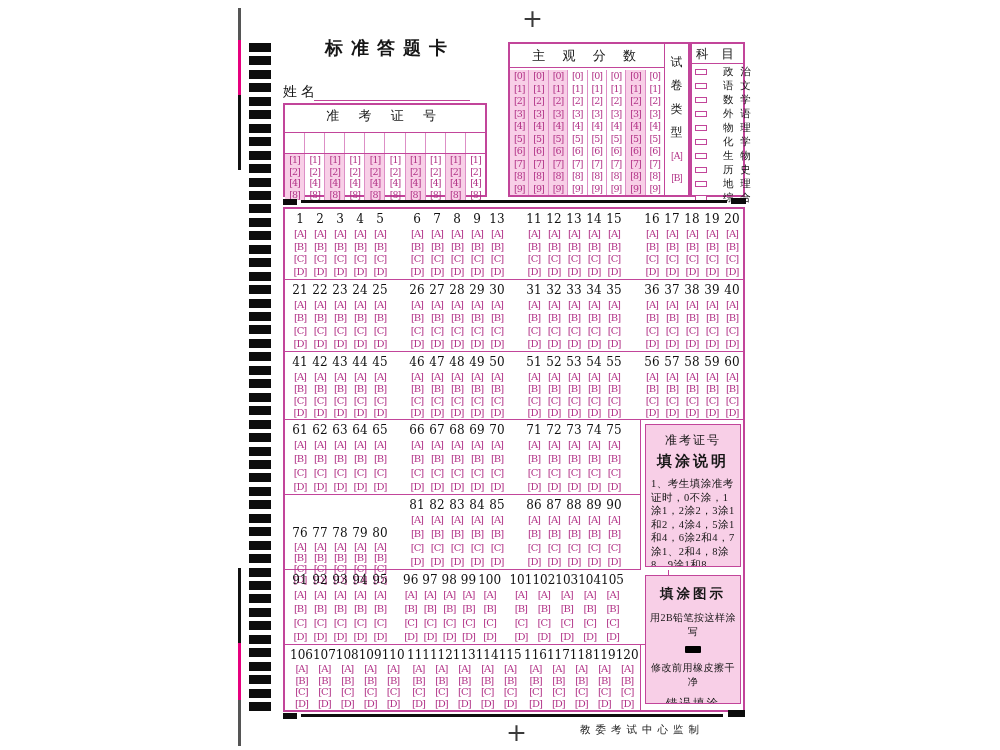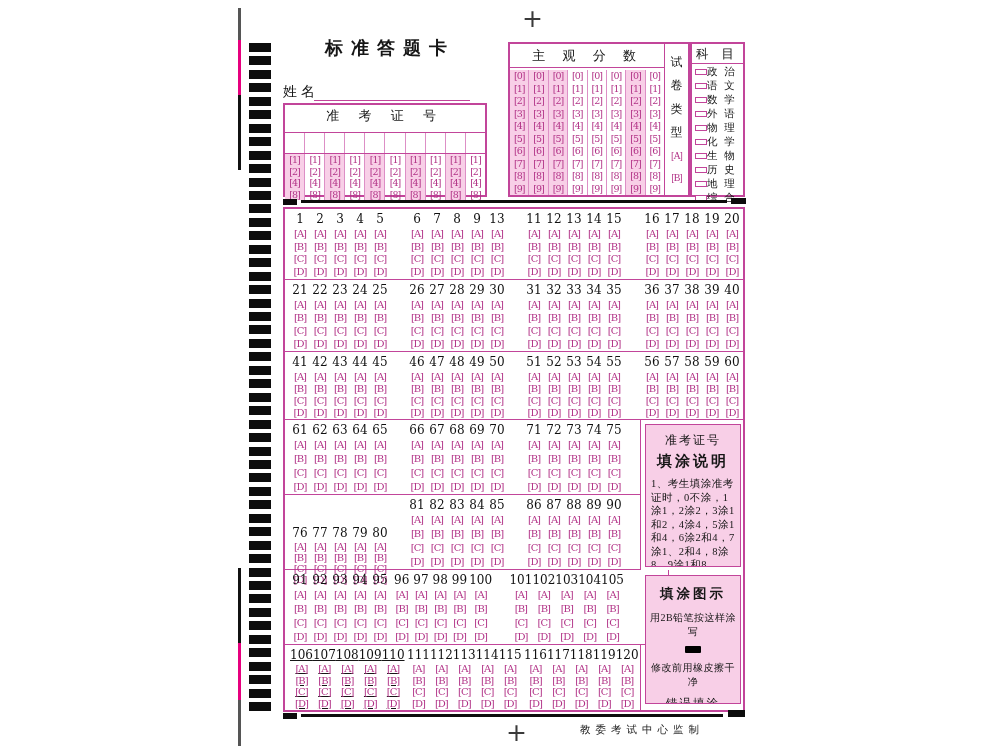--- a/index.html
+++ b/index.html
@@ -54,21 +54,21 @@
   .ptype-ch{font-size:12px;line-height:1}
   .ptype-opt{color:var(--bub);font-size:10px;letter-spacing:-1px}
 
   
   #subj{left:690px;top:42px;width:55px;height:155px}
   .subj-head{height:20px;line-height:20px;font-size:12.5px;letter-spacing:5px;text-align:center;
              border-bottom:1.5px solid var(--mg)}
   .subj-list{display:flex;flex-direction:column;height:129px;padding:1px 0}
   .subj-row{flex:1;display:flex;align-items:center}
   .subj-rect{width:12px;height:6px;border:1px solid var(--mg);background:#fff;margin-left:3px;flex:none}
-  .subj-name{font-size:10.5px;letter-spacing:2px;margin-left:0;white-space:nowrap}
+  .subj-name{font-size:10.5px;letter-spacing:2px;margin-left:16px;white-space:nowrap}
 
   
   .sep-line{position:absolute;height:3px;background:#0c0c0c}
   .sep-rect{position:absolute;background:#0c0c0c}
 
   
   #main{left:283px;top:207px;width:462px;height:505px}
   .q-row{position:absolute;left:0;border-bottom:1.5px solid var(--mg)}
   .q-row.last{border-bottom:none}
   .q-row.narrow{border-right:1.5px solid var(--mg)}
@@ -1110,21 +1110,21 @@
             <div class="q-bub">[D]</div>
           </div>
           <div class="q-col">
             <div class="q-num">95</div>
             <div class="q-bub">[A]</div>
             <div class="q-bub">[B]</div>
             <div class="q-bub">[C]</div>
             <div class="q-bub">[D]</div>
           </div>
         </div>
-        <div class="q-group" style="left: 107px;">
+        <div class="q-group" style="left: 116px;">
           <div class="q-col">
             <div class="q-num">96</div>
             <div class="q-bub">[A]</div>
             <div class="q-bub">[B]</div>
             <div class="q-bub">[C]</div>
             <div class="q-bub">[D]</div>
           </div>
           <div class="q-col">
             <div class="q-num">97</div>
             <div class="q-bub">[A]</div>
@@ -1186,21 +1186,21 @@
           <div class="q-col">
             <div class="q-num">105</div>
             <div class="q-bub">[A]</div>
             <div class="q-bub">[B]</div>
             <div class="q-bub">[C]</div>
             <div class="q-bub">[D]</div>
           </div>
         </div>
       </div>
       <div class="q-row narrow last" style="top: 436px; height: 65px; width: 356px;">
-        <div class="q-group" style="left: 5px; text-decoration: underline;">
+        <div class="q-group" style="left: 5px;">
           <div class="q-col">
             <div class="q-num">106</div>
             <div class="q-bub">[A]</div>
             <div class="q-bub">[B]</div>
             <div class="q-bub">[C]</div>
             <div class="q-bub">[D]</div>
           </div>
           <div class="q-col">
             <div class="q-num">107</div>
             <div class="q-bub">[A]</div>

